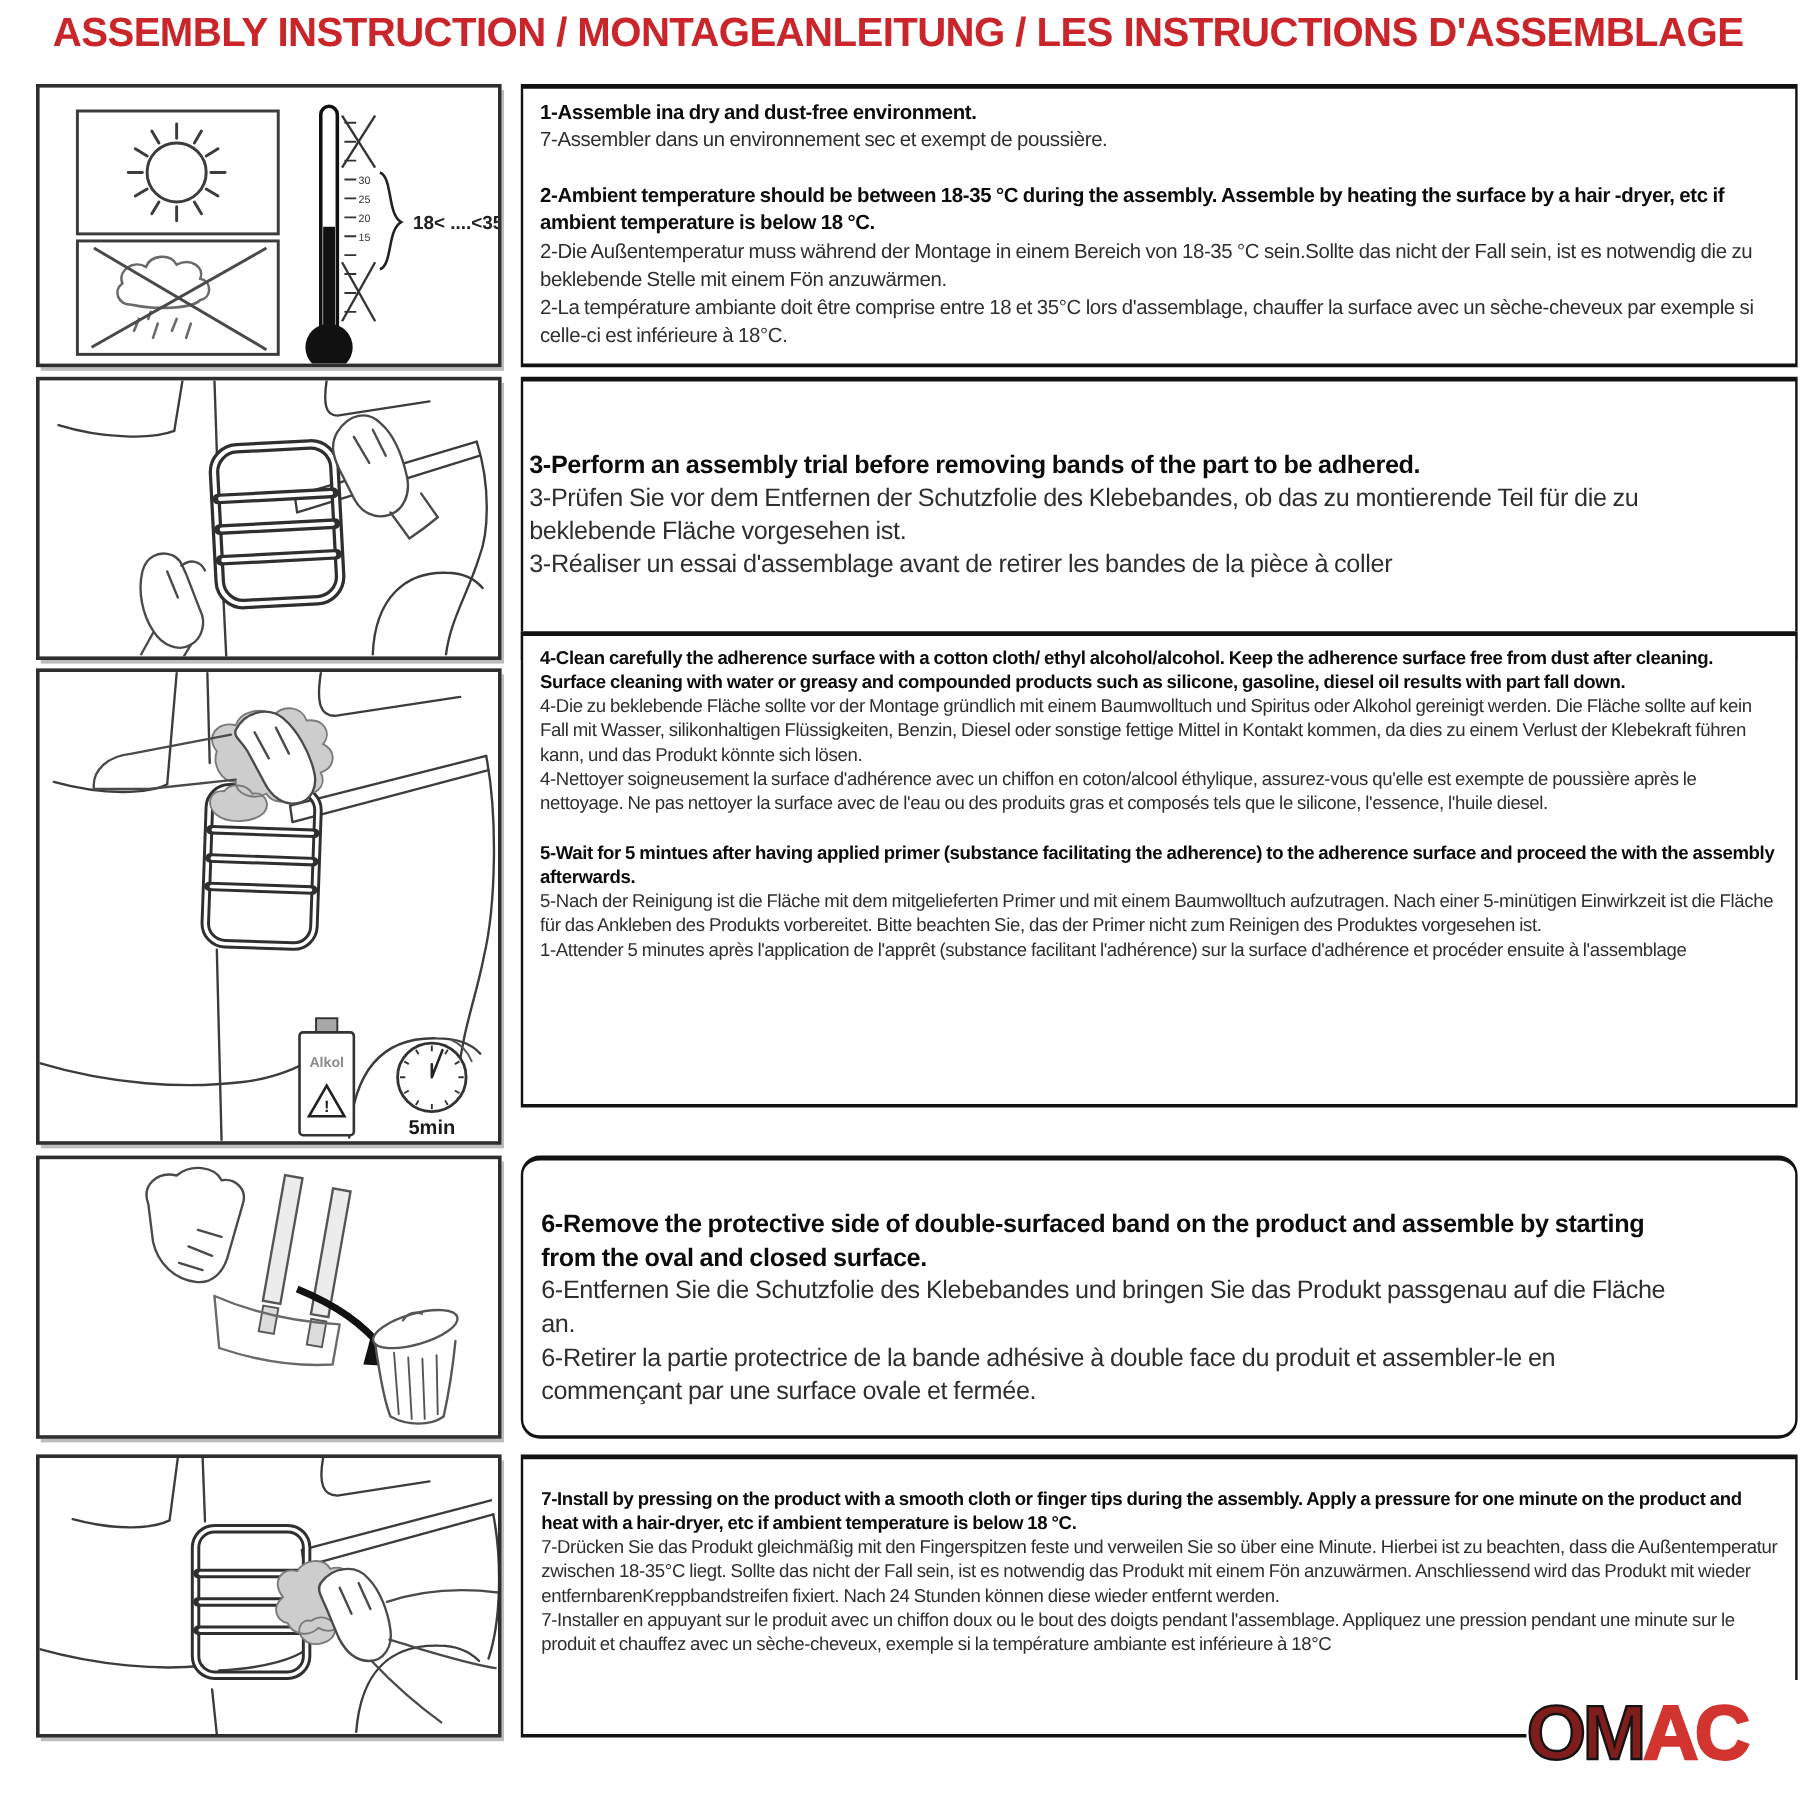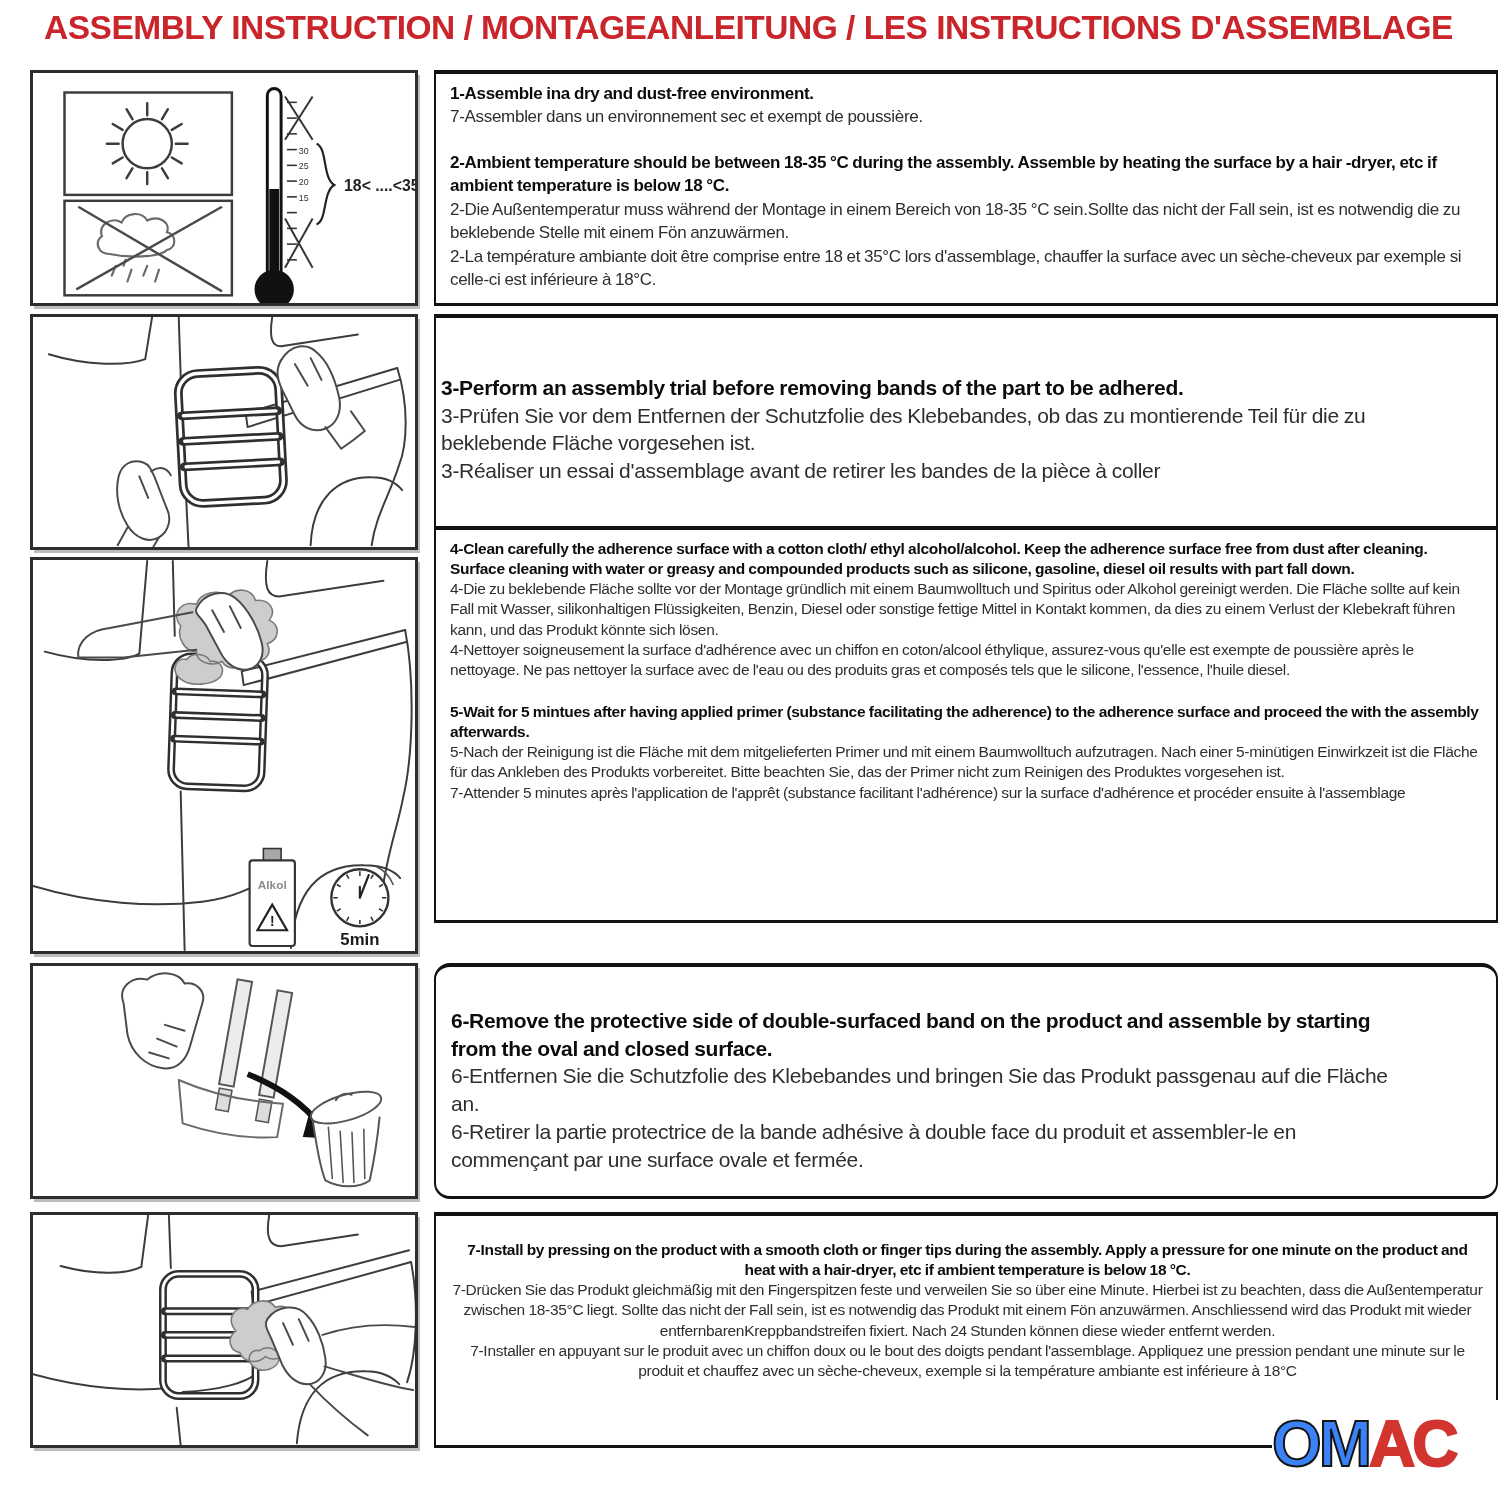--- a/index.html
+++ b/index.html
@@ -19,26 +19,26 @@
   .para.bold{font-weight:bold;color:#0c0c0c;}
   .para.normal{color:#2e2e2e;}
   .para.spacer{height:22px;}
   .text-small .para{font-size:17px;line-height:1.38;}
   .text-mid .para{font-size:15.5px;line-height:1.3;}
   .text-large .para{font-size:21px;line-height:1.32;}
   .pad-r1{padding:8px 12px 6px 14px;}
   .pad-r2{padding:56px 70px 6px 5px;}
   .pad-r3{padding:9px 12px 6px 14px;}
   .pad-r4{padding:40px 95px 6px 15px;border-radius:16px;}
-  .pad-r5{padding:24px 12px 6px 15px;text-align:center;}
+  .pad-r5{padding:24px 12px 6px 15px;}
   .logo{position:absolute;left:1272px;top:1400px;width:228px;height:88px;background:#fff;
         display:flex;align-items:center;justify-content:flex-start;
         font-size:64px;font-weight:bold;letter-spacing:-3px;line-height:1;
         -webkit-text-stroke:2px currentColor;}
-  .logo .black{color:#3b82f6;-webkit-text-stroke:2px #141414;}
+  .logo .black{color:#7f1d1d;-webkit-text-stroke:2px #141414;}
   .logo .red{color:#d23430;-webkit-text-stroke:2px #d23430;}
   svg text{font-family:"Liberation Sans",sans-serif;}
 </style>
 </head>
 <body>
 
 <div class="page">
 
   <div class="page-title" style="color:#c9252b">ASSEMBLY INSTRUCTION / MONTAGEANLEITUNG / LES INSTRUCTIONS D'ASSEMBLAGE</div>
 
@@ -207,21 +207,21 @@
       </g>
     </svg>
   </div>
   <div class="text-box text-mid pad-r3" style="top:526px;height:397px;">
       <p class="para bold">4-Clean carefully the adherence surface with a cotton cloth/ ethyl alcohol/alcohol. Keep the adherence surface free from dust after cleaning. Surface cleaning with water or greasy and compounded products such as silicone, gasoline, diesel oil results with part fall down.</p>
       <p class="para normal">4-Die zu beklebende Fläche sollte vor der Montage gründlich mit einem Baumwolltuch und Spiritus oder Alkohol gereinigt werden. Die Fläche sollte auf kein Fall mit Wasser, silikonhaltigen Flüssigkeiten, Benzin, Diesel oder sonstige fettige Mittel in Kontakt kommen, da dies zu einem Verlust der Klebekraft führen kann, und das Produkt könnte sich lösen.</p>
       <p class="para normal">4-Nettoyer soigneusement la surface d'adhérence avec un chiffon en coton/alcool éthylique, assurez-vous qu'elle est exempte de poussière après le nettoyage. Ne pas nettoyer la surface avec de l'eau ou des produits gras et composés tels que le silicone, l'essence, l'huile diesel.</p>
       <p class="para spacer"></p>
       <p class="para bold">5-Wait for 5 mintues after having applied primer (substance facilitating the adherence) to the adherence surface and proceed the with the assembly afterwards.</p>
       <p class="para normal">5-Nach der Reinigung ist die Fläche mit dem mitgelieferten Primer und mit einem Baumwolltuch aufzutragen. Nach einer 5-minütigen Einwirkzeit ist die Fläche für das Ankleben des Produkts vorbereitet. Bitte beachten Sie, das der Primer nicht zum Reinigen des Produktes vorgesehen ist.</p>
-      <p class="para normal">7-Attender 5 minutes après l'application de l'apprêt (substance facilitant l'adhérence) sur la surface d'adhérence et procéder ensuite à l'assemblage</p>
+      <p class="para normal">1-Attender 5 minutes après l'application de l'apprêt (substance facilitant l'adhérence) sur la surface d'adhérence et procéder ensuite à l'assemblage</p>
     </div>
 
   <div class="illu-box" style="top:963px;height:236px;">
     <svg viewBox="0 0 388 230">
       <g transform="rotate(10 215 80)">
         <rect x="196" y="14" width="15" height="108" fill="#ececec" stroke="#555" stroke-width="2"></rect>
         <rect x="238" y="18" width="15" height="108" fill="#ececec" stroke="#555" stroke-width="2"></rect>
         <rect x="197" y="126" width="13" height="22" fill="#dcdcdc" stroke="#555" stroke-width="1.6"></rect>
         <rect x="239" y="130" width="13" height="22" fill="#dcdcdc" stroke="#555" stroke-width="1.6"></rect>
       </g>

